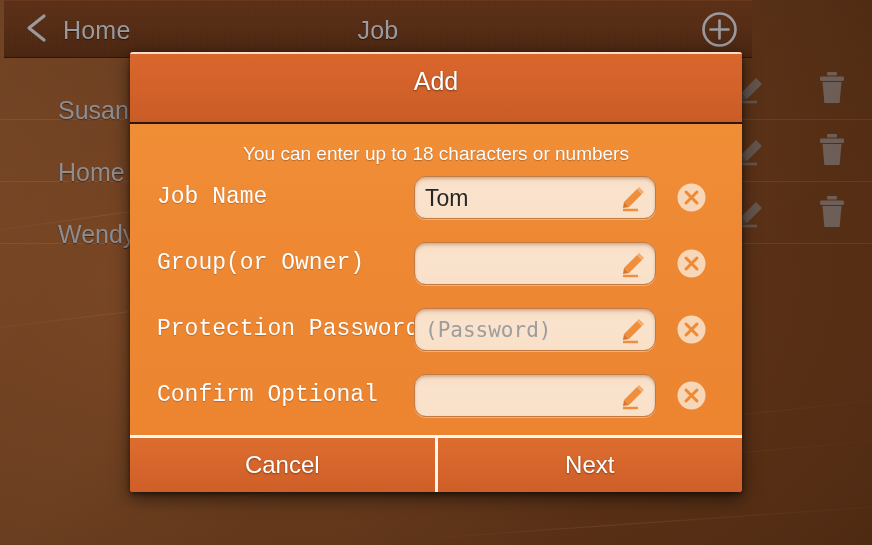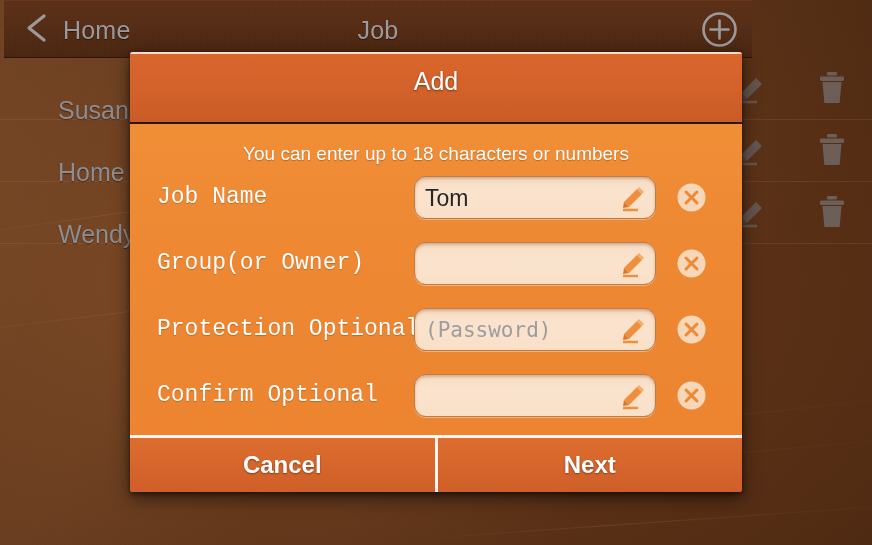--- a/index.html
+++ b/index.html
@@ -207,21 +207,20 @@
     cursor: pointer;
   }
 
   #dlg-footer {
     position: relative;
     height: 57px;
     display: flex;
     border-top: 3px solid #fbf6f0;
     background: linear-gradient(180deg, #dd6d2e 0%, #d5652b 55%, #cf5f28 100%);
     box-sizing: border-box;
-    font-weight: bold;
   }
   #dlg-footer .fbtn {
     flex: 1 1 50%;
     position: relative;
     text-align: center;
     line-height: 54px;
     font-size: 24px;
     color: #ffffff;
     text-shadow: 0 1px 2px rgba(0,0,0,0.38);
     cursor: pointer;
@@ -370,21 +369,21 @@
         <div class="clear-btn">
           <svg width="31" height="31" viewBox="0 0 31 31" aria-hidden="true">
             <circle cx="15.5" cy="15.5" r="14" fill="#f8d7b8"></circle>
             <line x1="10" y1="10" x2="21" y2="21" stroke="#ee8a34" stroke-width="3" stroke-linecap="round"></line>
             <line x1="21" y1="10" x2="10" y2="21" stroke="#ee8a34" stroke-width="3" stroke-linecap="round"></line>
           </svg>
         </div>
       </div>
 
       <div class="form-row">
-        <span class="row-label">Protection Optional</span>
+        <span class="row-label">Protection Password</span>
         <div class="field">
           <span class="val placeholder">(Password)</span>
           <span class="pencil-in">
             <svg width="29" height="29" viewBox="0 0 29 29" aria-hidden="true">
               <path d="M5 18 L18 5 L23 10 L10 23 Z" fill="#ef8f3d"></path>
               <path d="M18 5 L20 3 L25 8 L23 10 Z" fill="#f6ab6a"></path>
               <path d="M5 18 L10 23 L4 24 Z" fill="#d9752c"></path>
               <line x1="4" y1="26" x2="19" y2="26" stroke="#ef8f3d" stroke-width="2.4"></line>
             </svg>
           </span>

